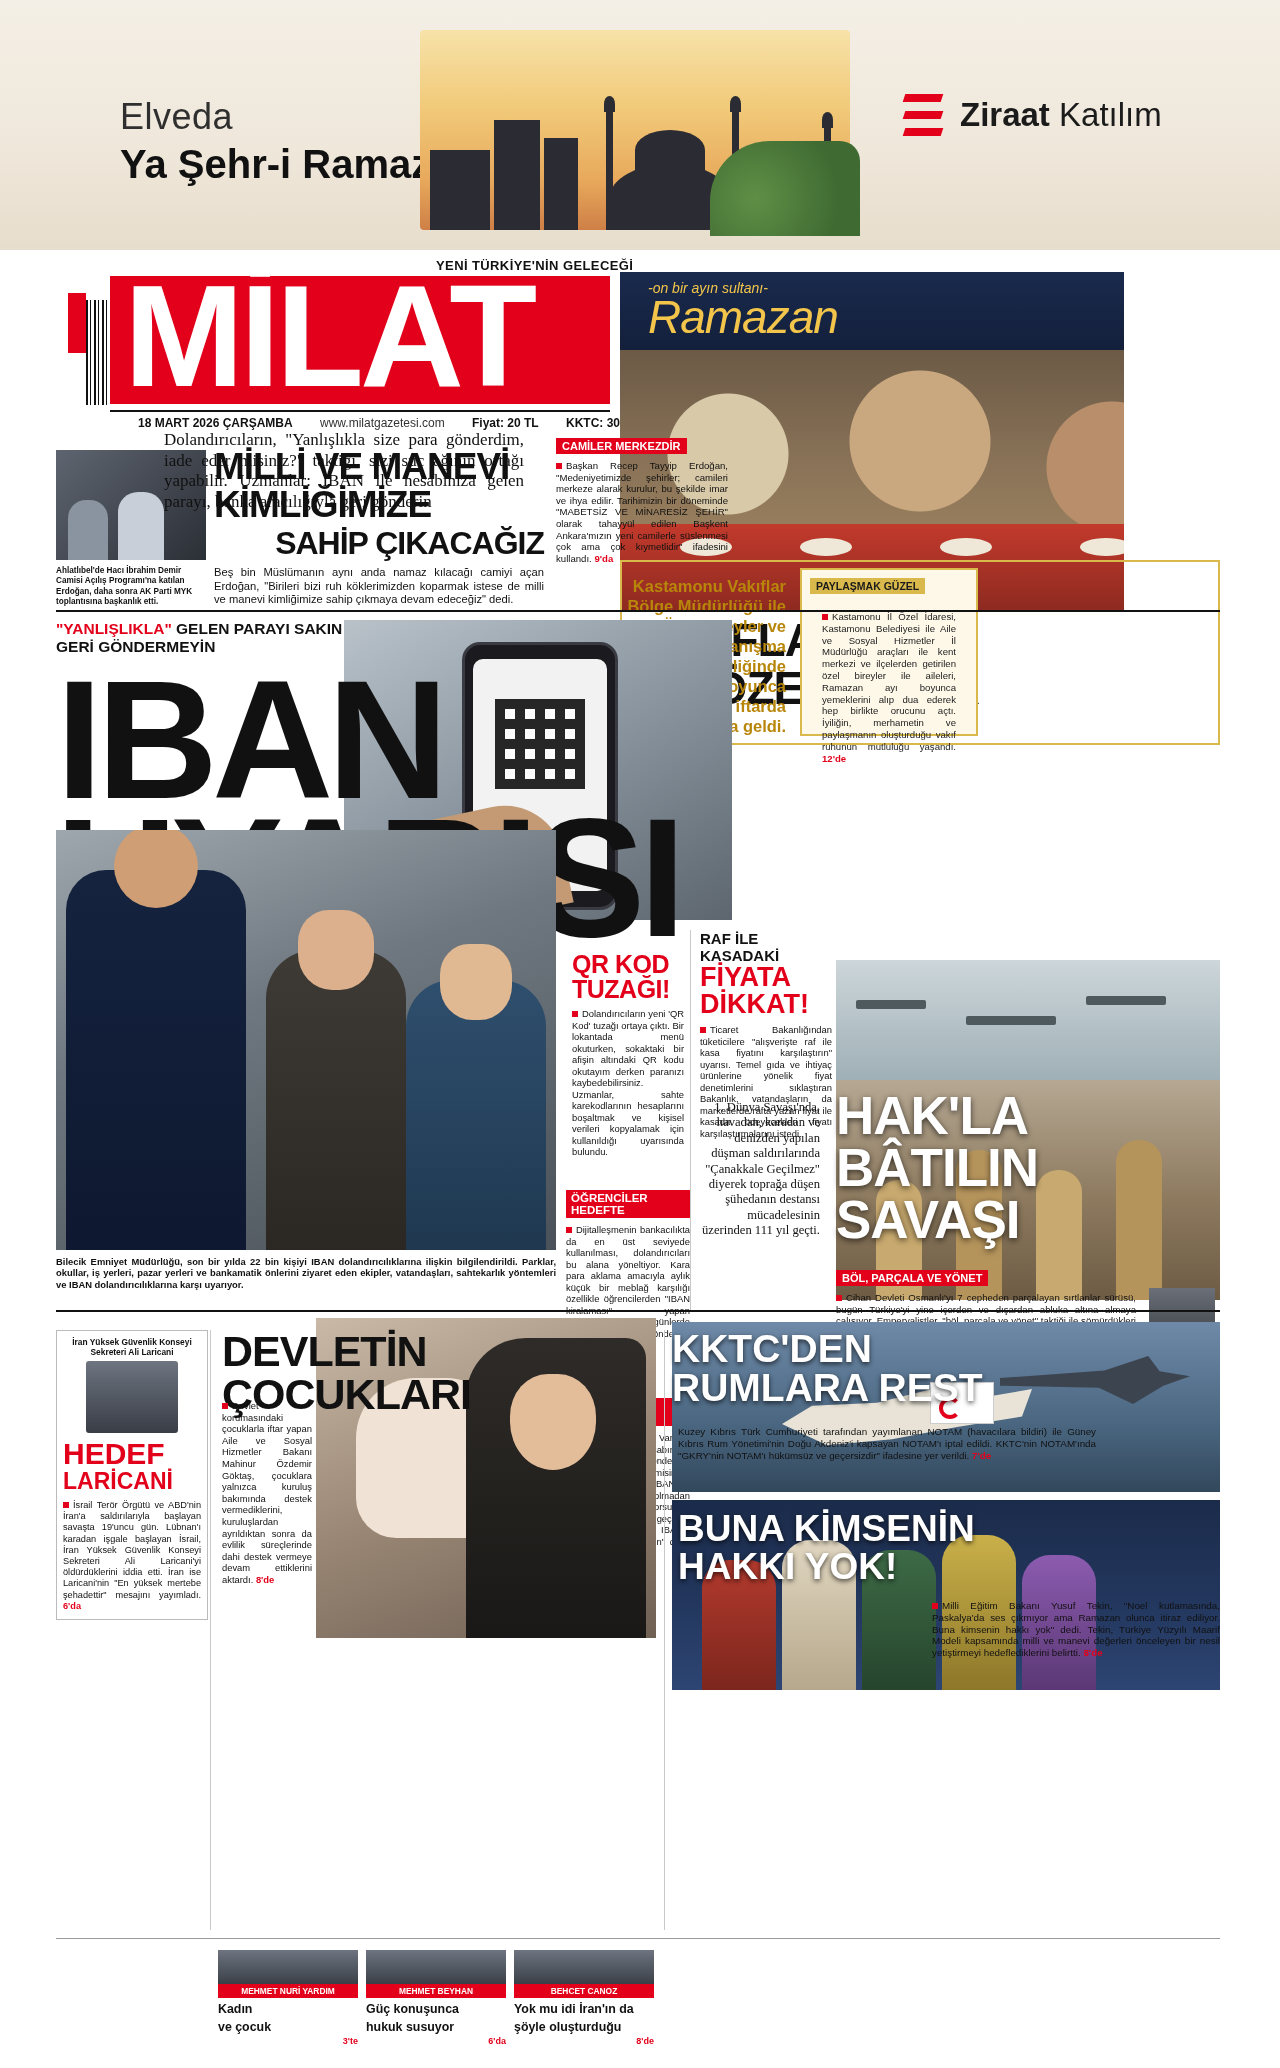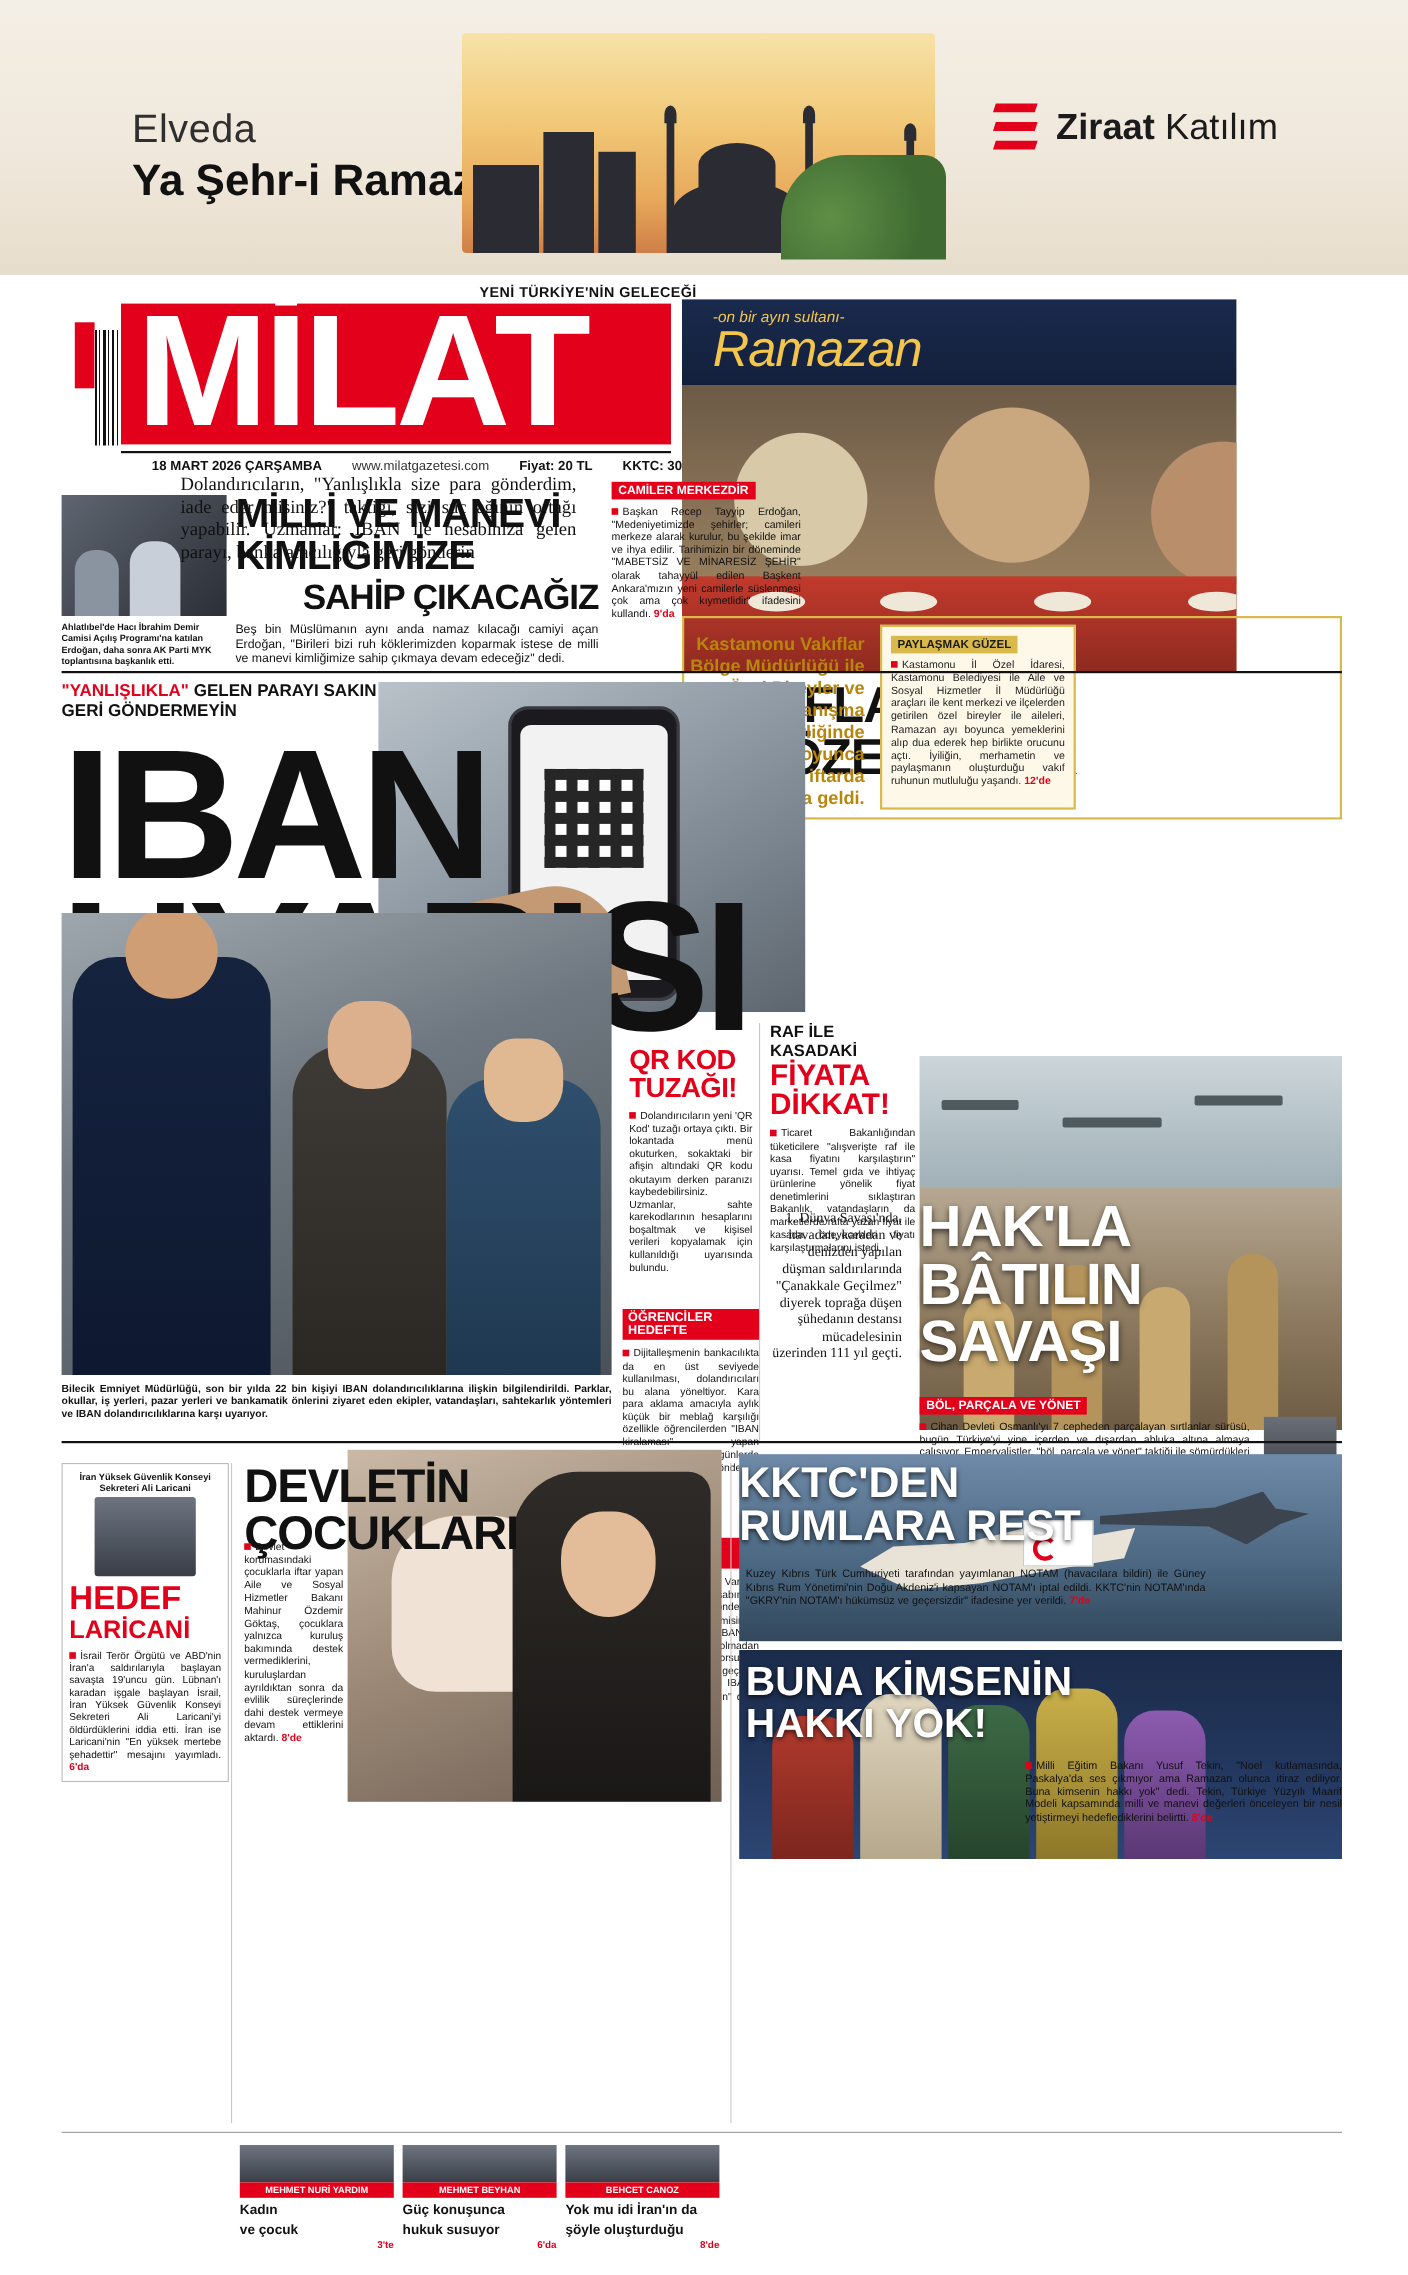--- a/index.html
+++ b/index.html
@@ -64,21 +64,21 @@
       radial-gradient(circle at 82% 45%, #b98f6b 0 65px, transparent 66px),
       linear-gradient(180deg,#6c5a46 0%,#8a7358 45%,#a98c63 100%);
   }
   .rampic .tablecloth{position:absolute;left:0;bottom:0;width:600px;height:86px;background:linear-gradient(180deg,#c23a2c 0%,#8e2a20 100%);}
   .rampic .plate{position:absolute;width:52px;height:18px;background:#efe7d8;border-radius:50%;bottom:54px;}
   .ramhead{position:absolute;left:0;top:338px;width:600px;background:#fff;padding-top:6px;}
   .ramhead .l1,.ramhead .l2{font-size:46px;font-weight:bold;color:#111;letter-spacing:-1px;line-height:48px;padding-left:8px;}
   .ramsub{position:absolute;left:626px;top:576px;width:160px;font-size:16.5px;font-weight:bold;color:#b8860b;line-height:20px;text-align:right;}
   .rambox{position:absolute;left:800px;top:568px;width:178px;height:168px;border:2px solid #d9b94b;background:#fdf8e8;padding:6px 8px;box-sizing:border-box;}
   .rambox .tag{display:inline-block;background:#d9b94b;color:#1a1a1a;font-size:10.5px;font-weight:bold;padding:2px 6px;margin-bottom:5px;}
-  .rambox p{margin:0;font-size:9.6px;line-height:11.8px;color:#222;text-align:justify;}
+  .rambox p{margin:12px;font-size:9.6px;line-height:11.8px;color:#222;text-align:justify;}
   .ramblockborder{position:absolute;left:620px;top:560px;width:600px;height:185px;border:2px solid #d9b94b;box-sizing:border-box;}
 
   
   .millipic{position:absolute;left:56px;top:450px;width:150px;height:110px;
     background:linear-gradient(135deg,#5f6570 0%,#3f444d 60%,#2b2f36 100%);}
   .millipic:after{content:"";position:absolute;left:12px;bottom:0;width:40px;height:60px;background:#8a93a0;border-radius:18px 18px 0 0;}
   .millipic:before{content:"";position:absolute;left:62px;bottom:0;width:46px;height:68px;background:#c9cfd8;border-radius:20px 20px 0 0;}
   .millicap{position:absolute;left:56px;top:566px;width:150px;font-size:8.2px;line-height:10.4px;font-weight:bold;color:#111;}
   .millihead{position:absolute;left:214px;top:448px;width:330px;}
   .millihead div{font-weight:bold;color:#111;letter-spacing:-1px;line-height:38px;}

